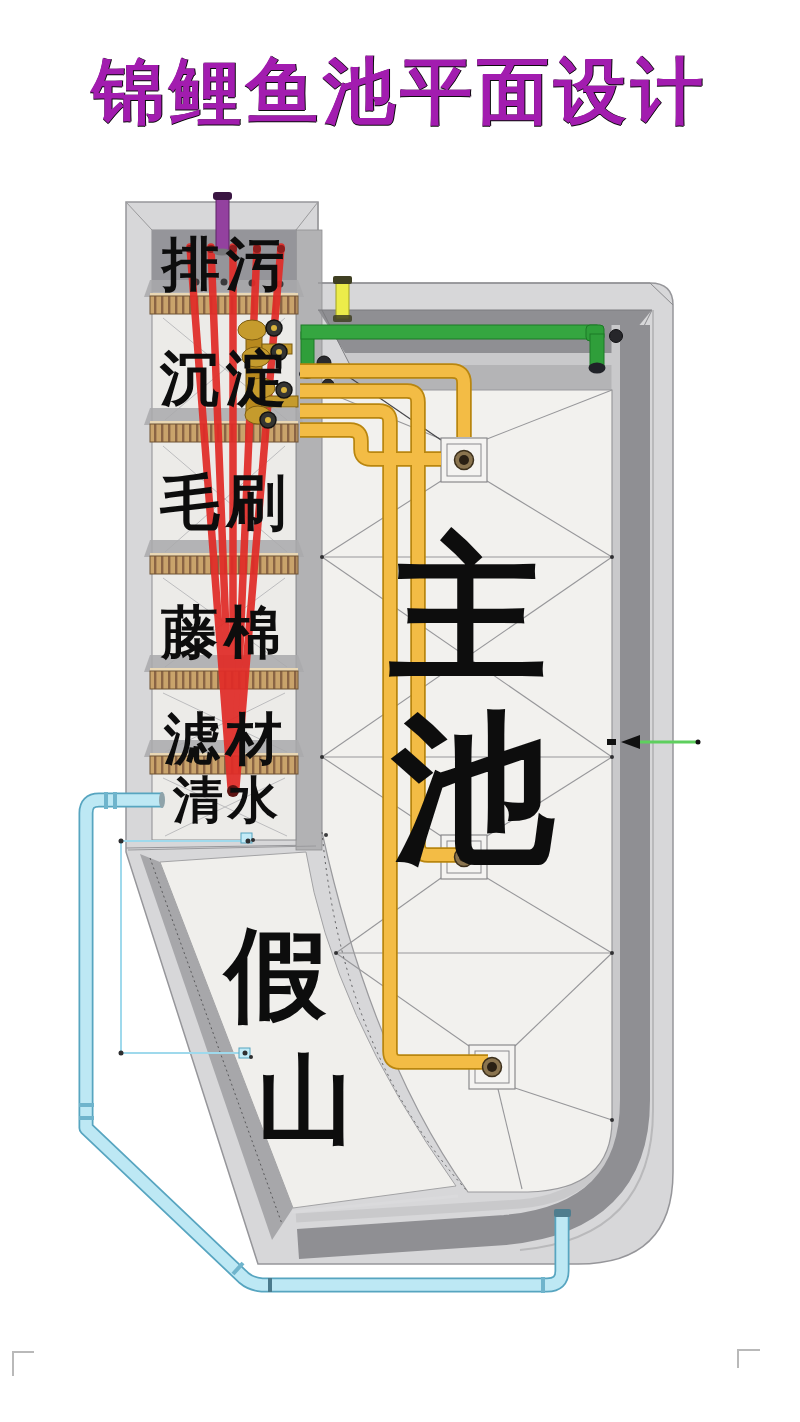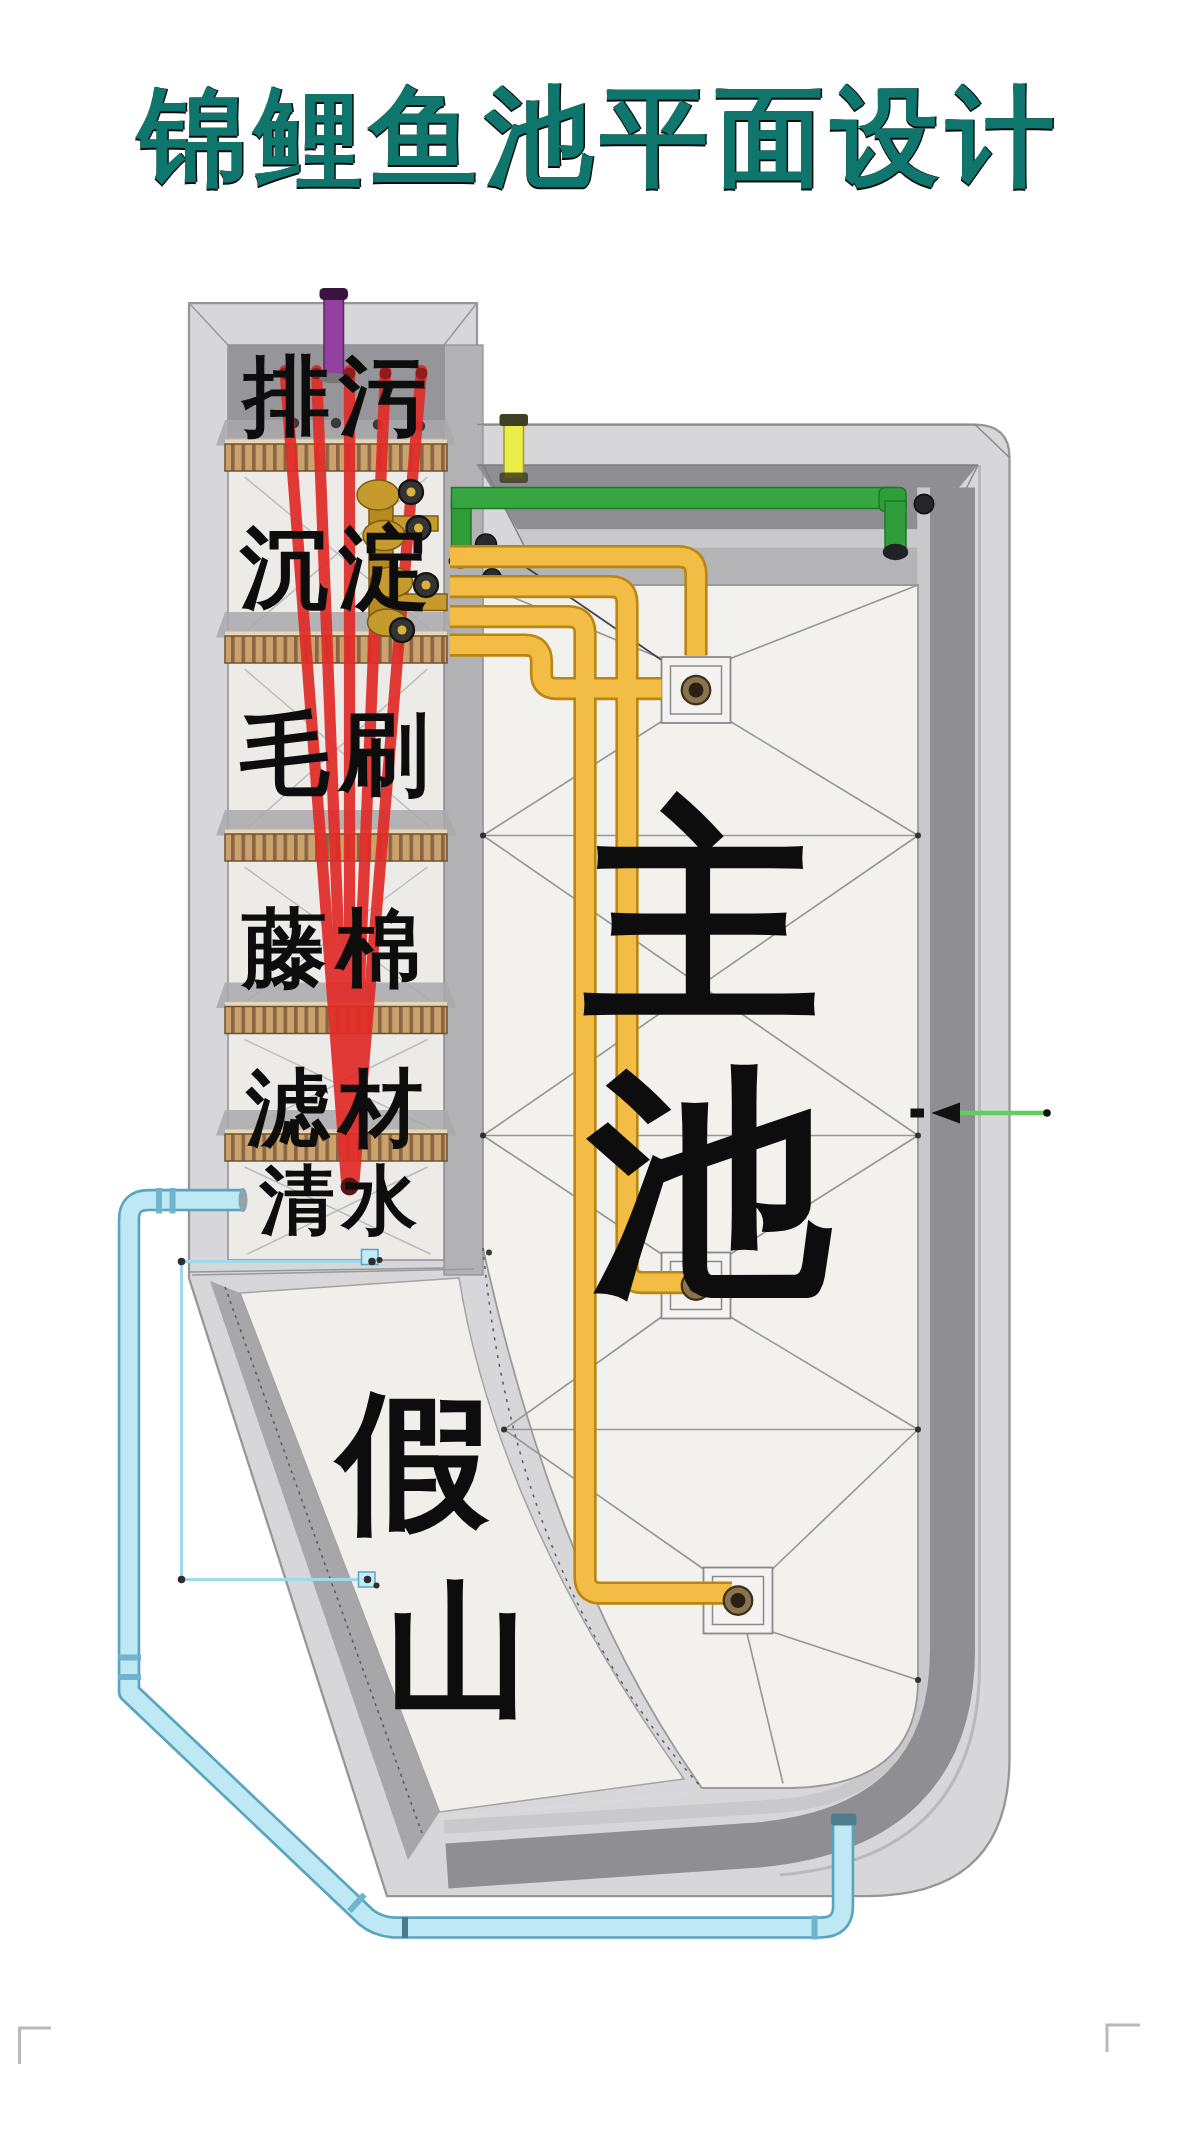--- a/index.html
+++ b/index.html
@@ -1,19 +1,19 @@
 <!DOCTYPE html>
 <html><head>
 <meta charset="utf-8">
 <style>
   html,body{margin:0;padding:0;background:#ffffff;}
   #page{position:relative;width:800px;height:1422px;background:#ffffff;overflow:hidden;
         font-family:"Liberation Sans","DejaVu Sans",sans-serif;}
   #title{position:absolute;top:44px;left:0;width:800px;margin:0;text-align:center;
-         font-size:72px;font-weight:900;letter-spacing:5px;color:#0f766e;
+         font-size:72px;font-weight:900;letter-spacing:5px;color:#a21caf;
          font-family:"DejaVu Sans","Liberation Sans",sans-serif;
          text-shadow:1px 0 0 #0c0c0c,0 1px 0 #0c0c0c;}
   svg{position:absolute;left:0;top:0;}
   .cjk{font-family:"DejaVu Sans","Liberation Sans",sans-serif;font-weight:900;fill:#0d0d0d;}
 </style>
 </head>
 <body>
 
 <div id="page">
   <h1 id="title">锦鲤鱼池平面设计</h1>

